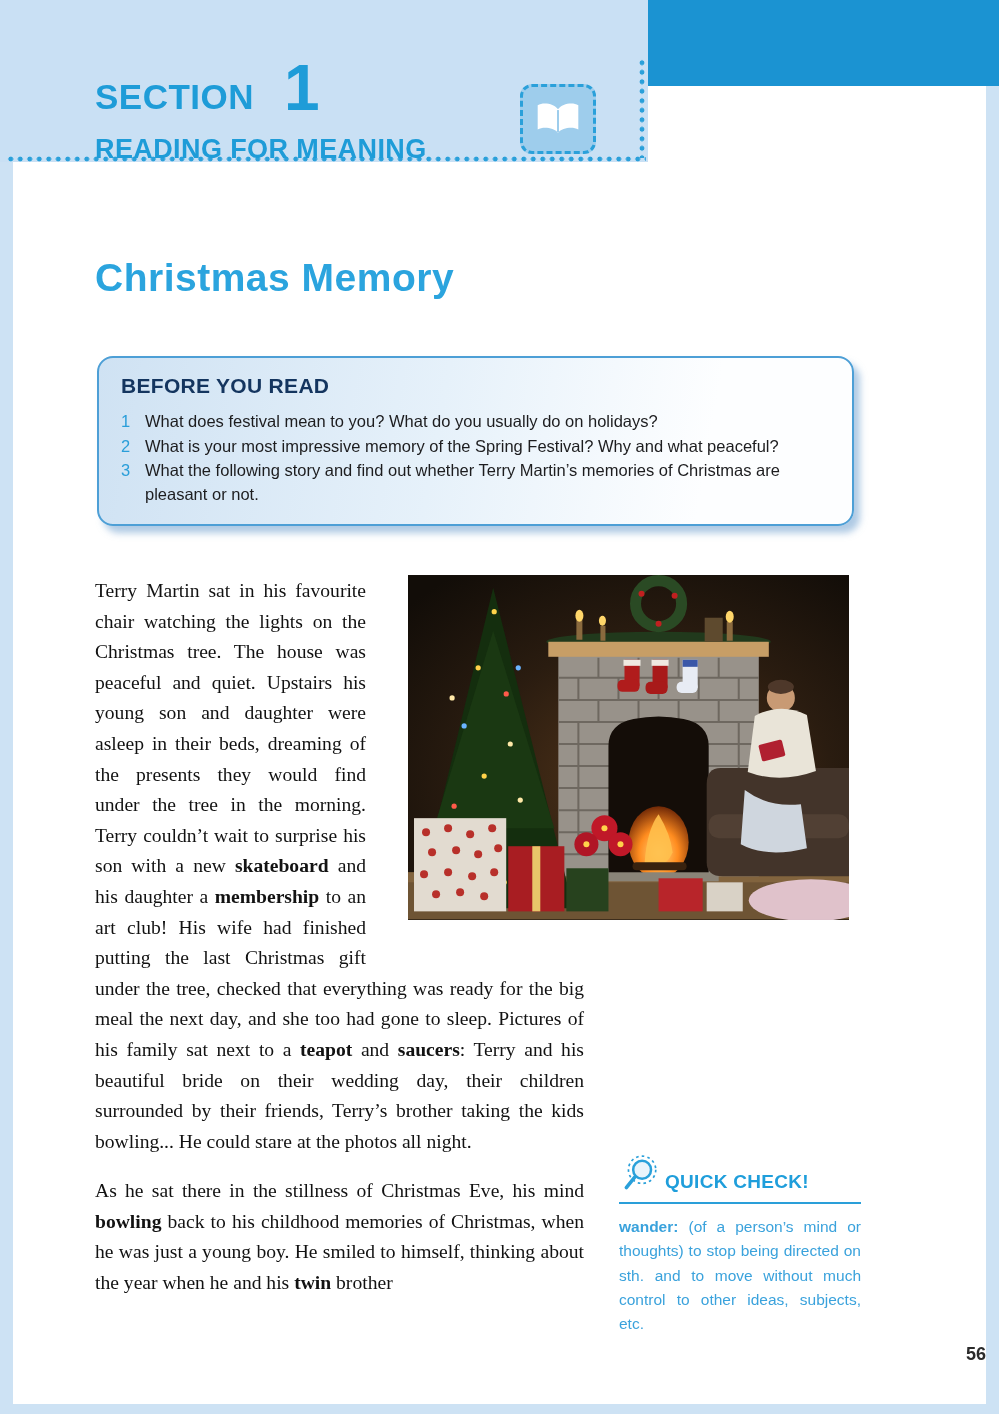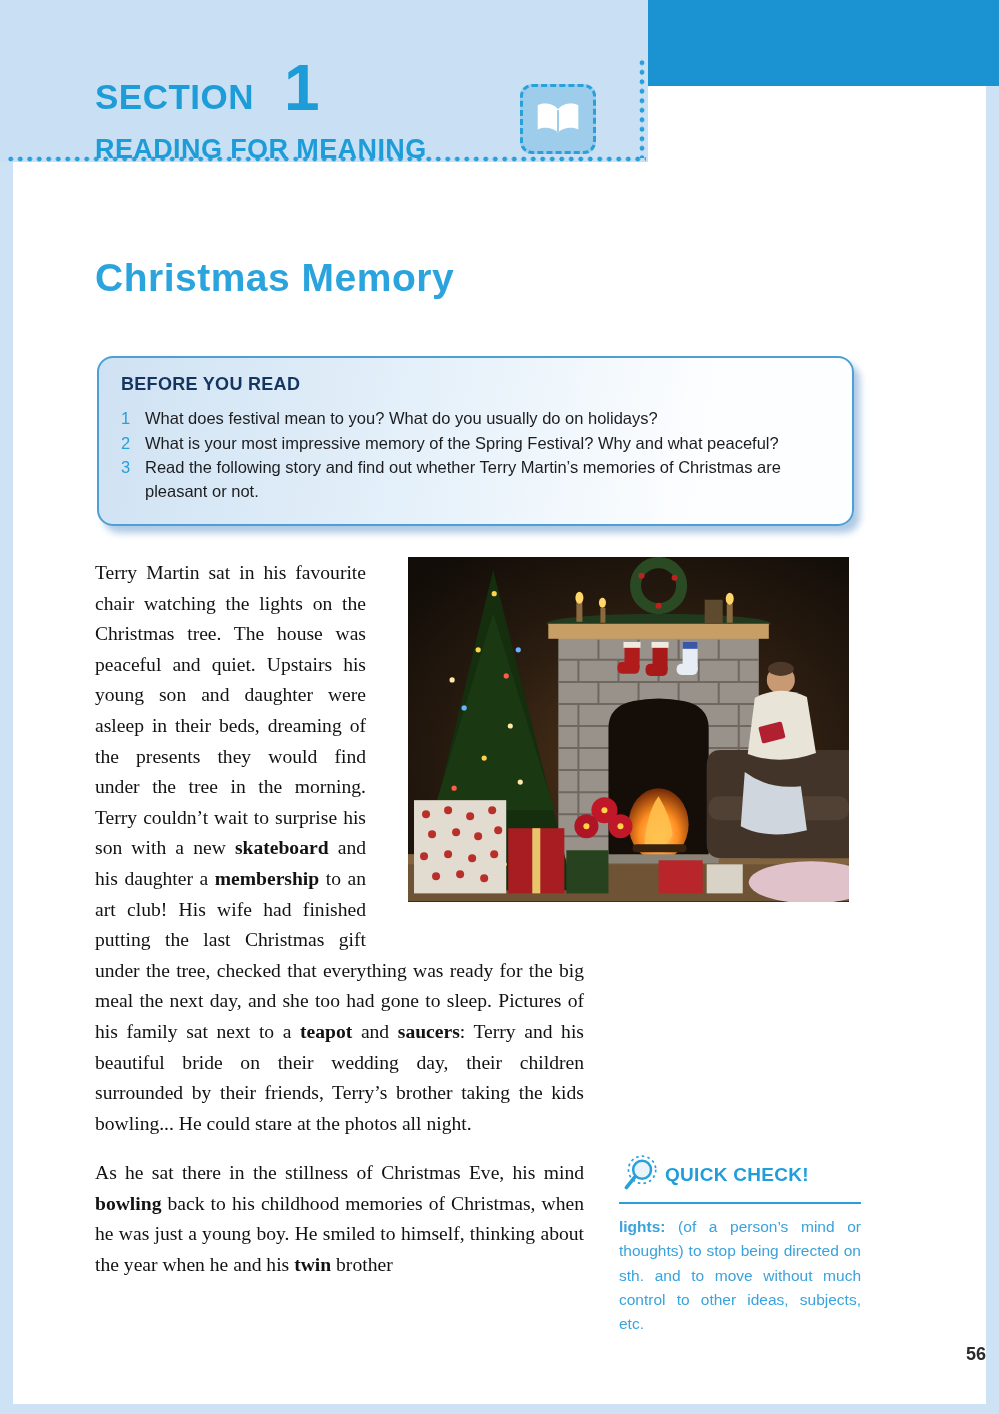--- a/index.html
+++ b/index.html
@@ -32,36 +32,36 @@
     border:3px dashed #2aa0da;border-radius:12px;display:flex;align-items:center;justify-content:center;box-sizing:border-box;}
 
   
   .article-title{position:absolute;left:95px;top:256px;font-size:39px;font-weight:bold;color:#2ba4de;letter-spacing:0.5px;}
 
   
   .byr-box{position:absolute;left:97px;top:356px;width:757px;height:170px;box-sizing:border-box;
     border:2px solid #4d9fd6;border-radius:16px;padding:16px 22px;
     background:linear-gradient(100deg,#cfe2f3 0%,#e6f1fa 45%,#fdfeff 80%);
     box-shadow:6px 7px 7px rgba(109,158,205,0.55);}
-  .byr-title{font-size:18px;font-weight:bold;color:#14355f;letter-spacing:0.3px;margin-bottom:12px;}
+  .byr-title{font-size:21px;font-weight:bold;color:#14355f;letter-spacing:0.3px;margin-bottom:12px;}
   .byr-q{display:flex;font-size:16.5px;line-height:23.5px;color:#1d1d1f;margin-bottom:1px;}
   .byr-num{flex:none;width:24px;color:#2a9ed9;}
 
   
-  .story{position:absolute;left:95px;top:558px;width:489px;}
+  .story{position:absolute;left:95px;top:576px;width:489px;}
   .story p{margin:0 0 19px 0;font-family:"Liberation Serif",serif;font-size:19.6px;line-height:30.6px;
     text-align:justify;color:#121212;}
   .story b{font-weight:bold;}
   .img-spacer{float:right;width:218px;height:369px;}
   .scene{position:absolute;left:313px;top:-1px;width:441px;height:345px;background:#17110c;}
   .scene svg{display:block;}
 
   
   .qc{position:absolute;left:619px;top:1154px;width:242px;}
-  .qc-head{display:flex;align-items:flex-start;}
+  .qc-head{display:flex;align-items:center;}
   .qc-title{font-size:19px;font-weight:bold;color:#1f9edb;letter-spacing:0.3px;margin-left:4px;margin-top:10px;}
   .qc-rule{border-top:2.5px solid #2a9fd9;margin-top:2px;}
   .qc-def{margin-top:11px;font-size:15.5px;line-height:24.3px;color:#3aa2dc;text-align:justify;}
   .qc-def b{font-weight:bold;}
 
   
   .page-num{position:absolute;left:13px;right:13px;top:1344px;text-align:right;
     font-size:18px;font-weight:bold;color:#2b2b2b;}
 </style>
 </head>
@@ -100,21 +100,21 @@
     <div class="byr-q">
       <span class="byr-num">1</span>
       <span>What does festival mean to you? What do you usually do on holidays?</span>
     </div>
     <div class="byr-q">
       <span class="byr-num">2</span>
       <span>What is your most impressive memory of the Spring Festival? Why and what peaceful?</span>
     </div>
     <div class="byr-q">
       <span class="byr-num">3</span>
-      <span>Read the following story and find out whether Terry Martin’s memories of Christmas are pleasant or not.</span>
+      <span>What the following story and find out whether Terry Martin’s memories of Christmas are pleasant or not.</span>
     </div>
   </div>
 
   <div class="story">
 
     <div class="scene">
       <svg viewBox="0 0 440 343" width="441" height="345" aria-hidden="true">
         <defs>
           <radialGradient id="glow" cx="0.55" cy="0.6" r="0.75">
             <stop offset="0" stop-color="#54361a"></stop>
@@ -245,18 +245,18 @@
       <span>
         <svg viewBox="0 0 40 40" width="42" height="42" aria-hidden="true">
           <circle cx="22" cy="15" r="13" fill="none" stroke="#2aa0da" stroke-width="1.6" stroke-dasharray="2.5 3"></circle>
           <circle cx="22" cy="15" r="8.5" fill="#eaf4fb" stroke="#2aa0da" stroke-width="2.4"></circle>
           <line x1="15" y1="22" x2="7" y2="32" stroke="#2aa0da" stroke-width="3.4" stroke-linecap="round"></line>
         </svg>
       </span>
       <span class="qc-title">QUICK CHECK!</span>
     </div>
     <div class="qc-rule"></div>
-    <div class="qc-def"><span><b>lights:</b><span> (of a person’s mind or thoughts) to stop being directed on sth. and to move without much control to other ideas, subjects, etc.</span></span></div>
+    <div class="qc-def"><span><b>wander:</b><span> (of a person’s mind or thoughts) to stop being directed on sth. and to move without much control to other ideas, subjects, etc.</span></span></div>
   </div>
 
   <div class="page-num">56</div>
 
 </div>
 
 </body></html>

